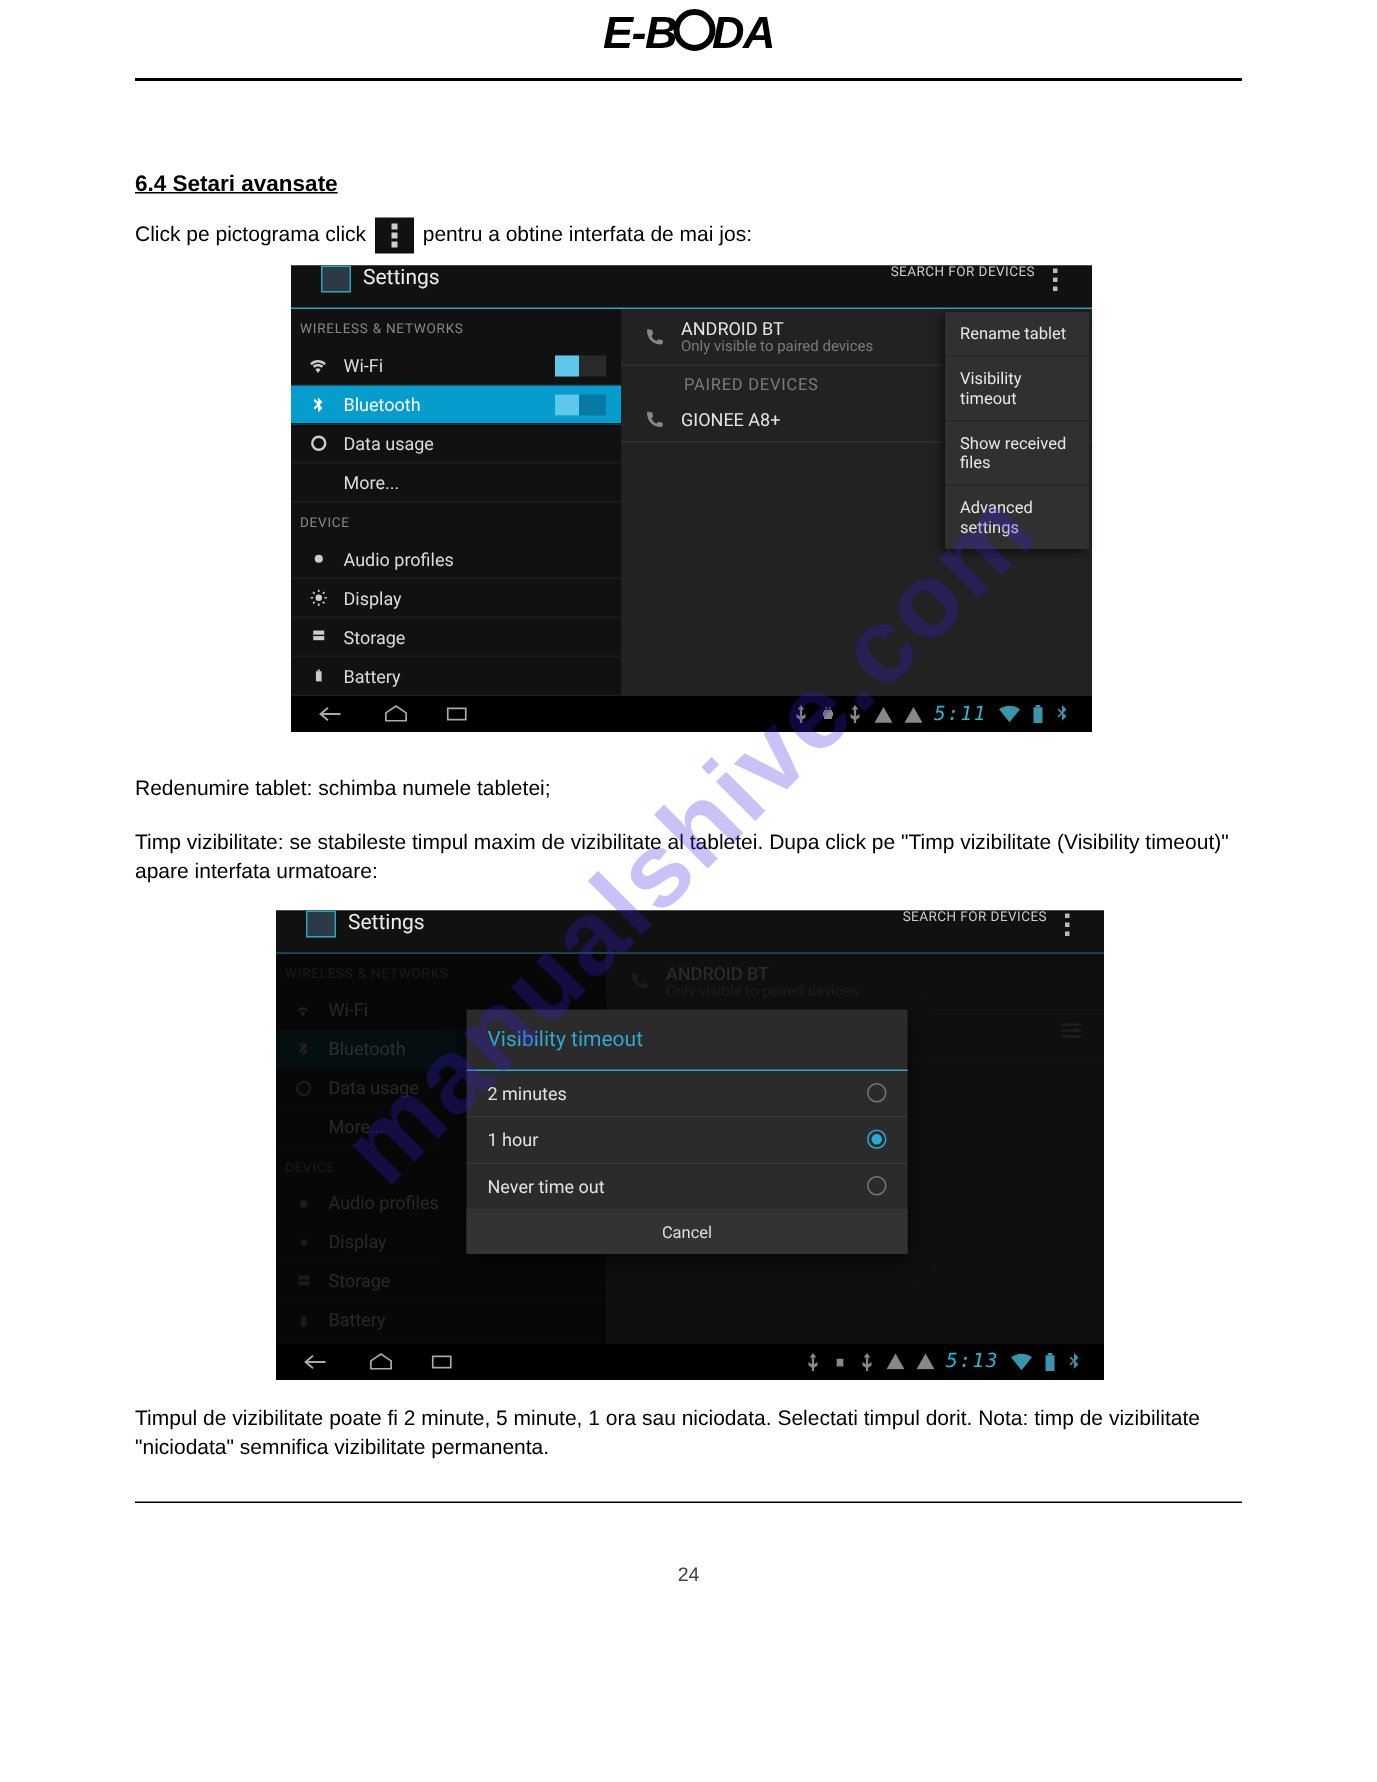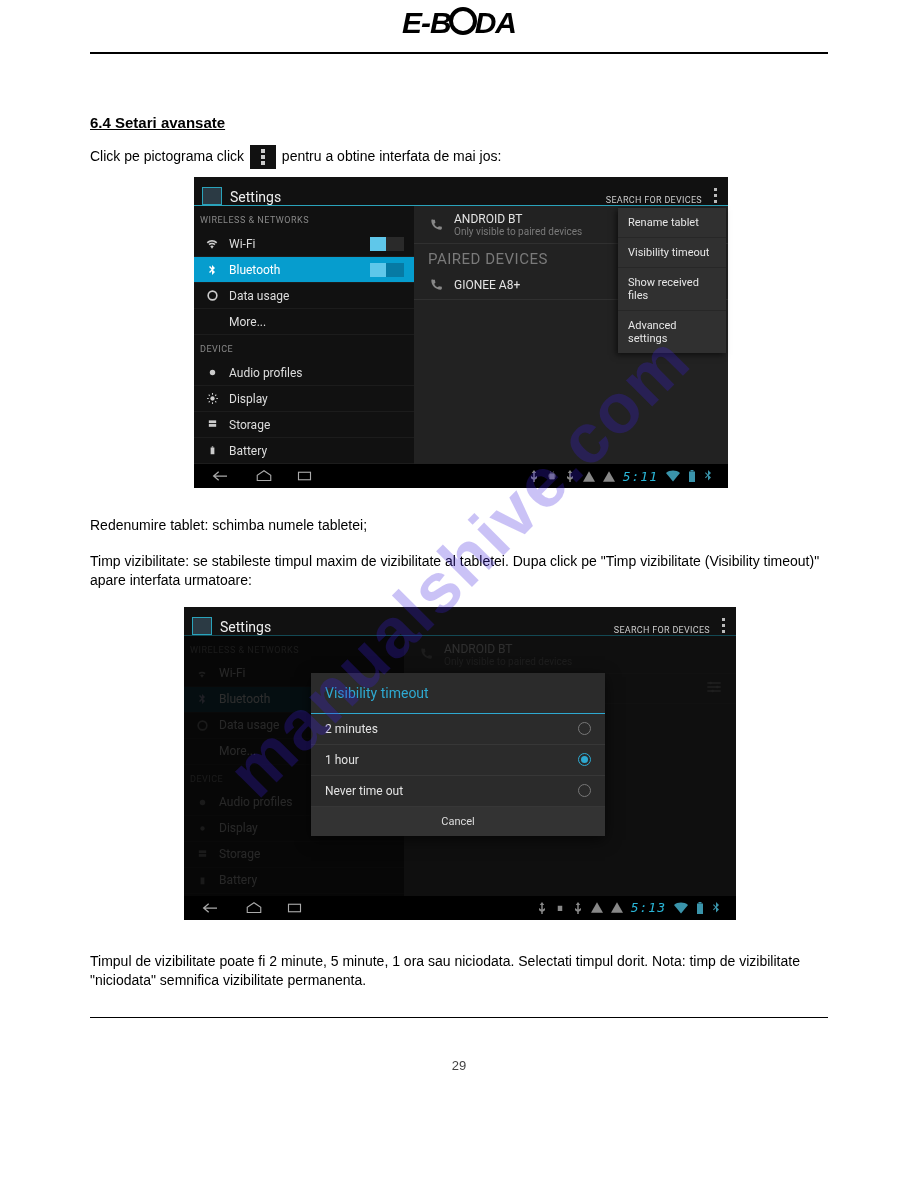--- a/index.html
+++ b/index.html
@@ -66,24 +66,24 @@
     margin: 8px 0 0 104px;
     background: #1a1a1a;
     color: #ddd;
     font-family: "Roboto", "Segoe UI", Arial, sans-serif;
     font-size: 12px;
     position: relative;
     box-sizing: border-box;
   }
   .t-header {
     height: 28px;
-    display: flex; align-items: flex-end;
+    display: flex; align-items: flex-start;
     background: #111;
     border-bottom: 1px solid #2aa3bb;
-    padding: 0 8px;
+    padding: 0 20px;
   }
   .t-header-icon {
     width: 20px; height: 18px;
     background: #2b3a44;
     border: 1px solid #2aa3bb;
     margin-right: 8px;
     box-sizing: border-box;
   }
   .t-header-title { font-size: 14px; color: #eee; flex: 1; }
   .t-header-search { font-size: 9px; letter-spacing: 0.3px; color: #ccc; margin-right: 10px; }
@@ -121,25 +121,25 @@
   .t-right .device {
     display:flex; align-items:center; padding:6px 14px;
     border-bottom:1px solid #303030;
   }
   .t-right .device .ph {
     width:16px; height:16px; margin-right:10px; color:#888;
     display:flex; align-items:center; justify-content:center; font-size:13px;
   }
   .t-right .device .dname { font-size:12px; color:#e4e4e4; }
   .t-right .device .dsub { font-size:10px; color:#7a7a7a; }
-  .t-right .subhdr { font-size:15px; color:#7a7a7a; padding:6px 14px 3px; letter-spacing:0.5px; }
+  .t-right .subhdr { font-size:11px; color:#7a7a7a; padding:6px 14px 3px; letter-spacing:0.5px;margin-left:28px; }
   .t-right .device .sliders { margin-left:auto; color:#888; font-size:14px; }
 
   .popup {
-    position:absolute; top:2px; right:2px; width:108px;
+    position:absolute; top:2px; right:2px; width:96px;
     background:#303030; box-shadow: -2px 2px 6px rgba(0,0,0,.6);
     z-index:5;
   }
   .popup .pitem {
     padding:8px 10px; font-size:11px; color:#e6e6e6;
     border-bottom:1px solid #272727;
   }
   .popup .pitem:last-child{border-bottom:none;}
 
   .t-nav {
@@ -569,20 +569,20 @@
               <rect x="1" y="2" width="8" height="14" fill="#3a94ab"></rect>
               <rect x="3" y="0" width="4" height="2" fill="#3a94ab"></rect>
             </svg>
           <svg width="8" height="12" viewBox="0 0 10 16">
               <path fill="#3a94ab" d="M5 0l4 4-3 3 3 3-4 4V8L2 11l-1-1 3-3-3-3 1-1 3 3V0z"></path>
             </svg>
         </span>
       </div>
     </div>
 
-    <div class="body-text" style="margin-top:32px">Timpul de vizibilitate poate fi 2 minute, 5 minute, 1 ora sau niciodata. Selectati timpul dorit. Nota: timp de vizibilitate "niciodata" semnifica vizibilitate permanenta.</div>
+    <div class="body-text" style="margin-top:16px">Timpul de vizibilitate poate fi 2 minute, 5 minute, 1 ora sau niciodata. Selectati timpul dorit. Nota: timp de vizibilitate "niciodata" semnifica vizibilitate permanenta.</div>
 
   </div>
 
   <hr class="light" style="margin-top:26px">
-  <div class="page-num">29</div>
+  <div class="page-num">24</div>
 
 </div>
 
 </body></html>

